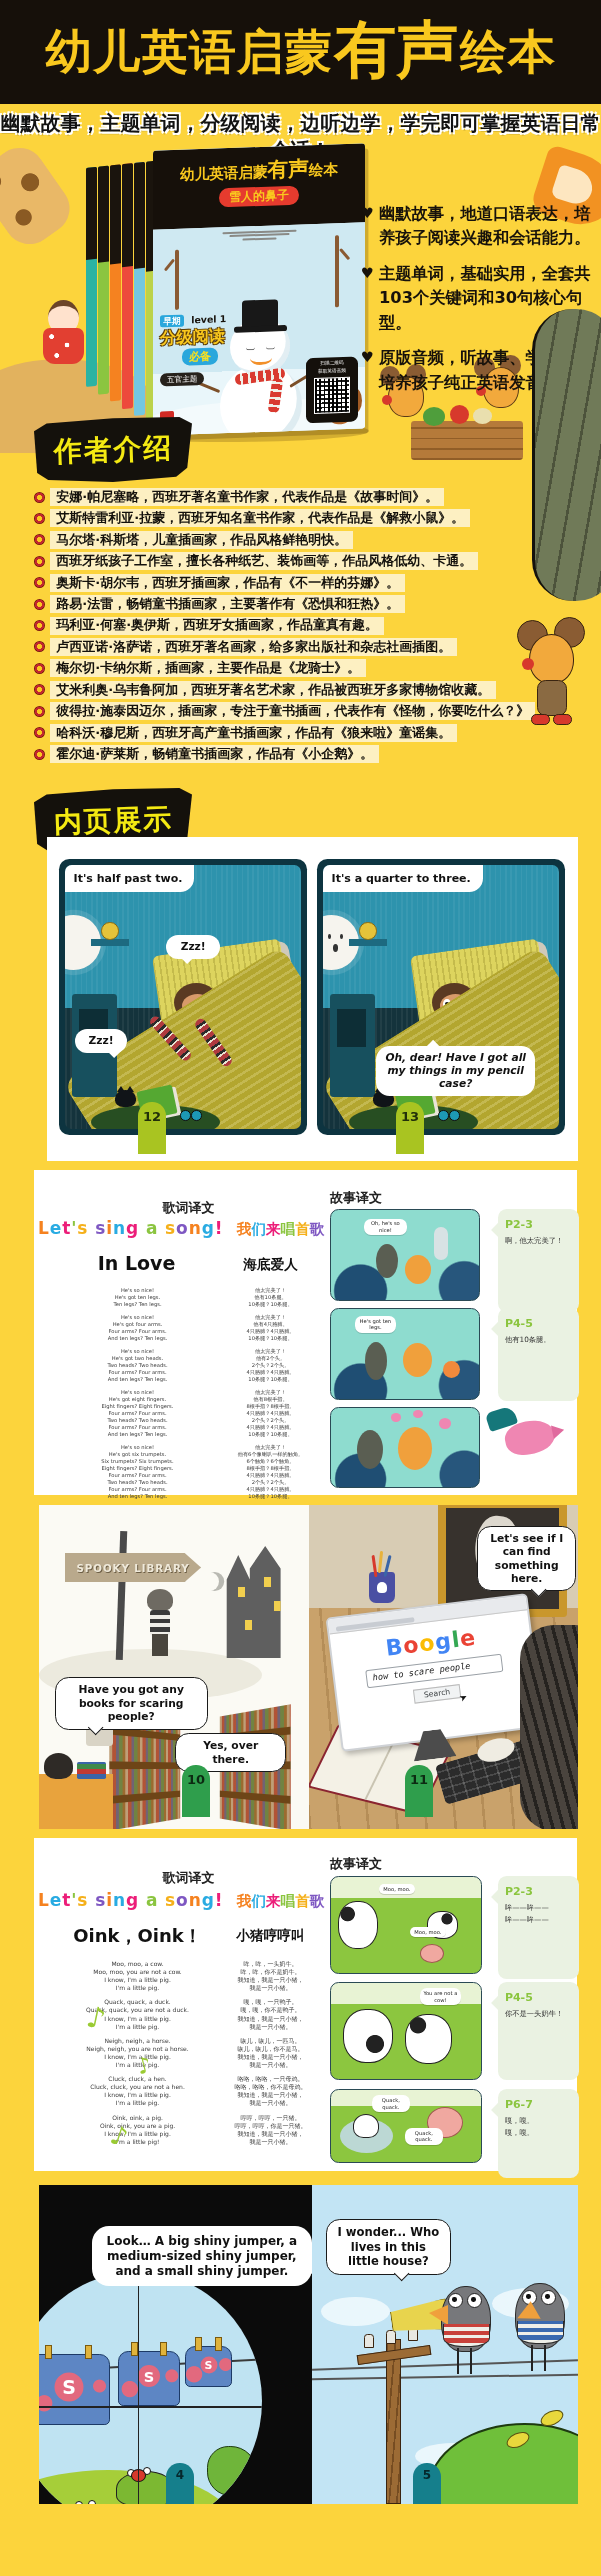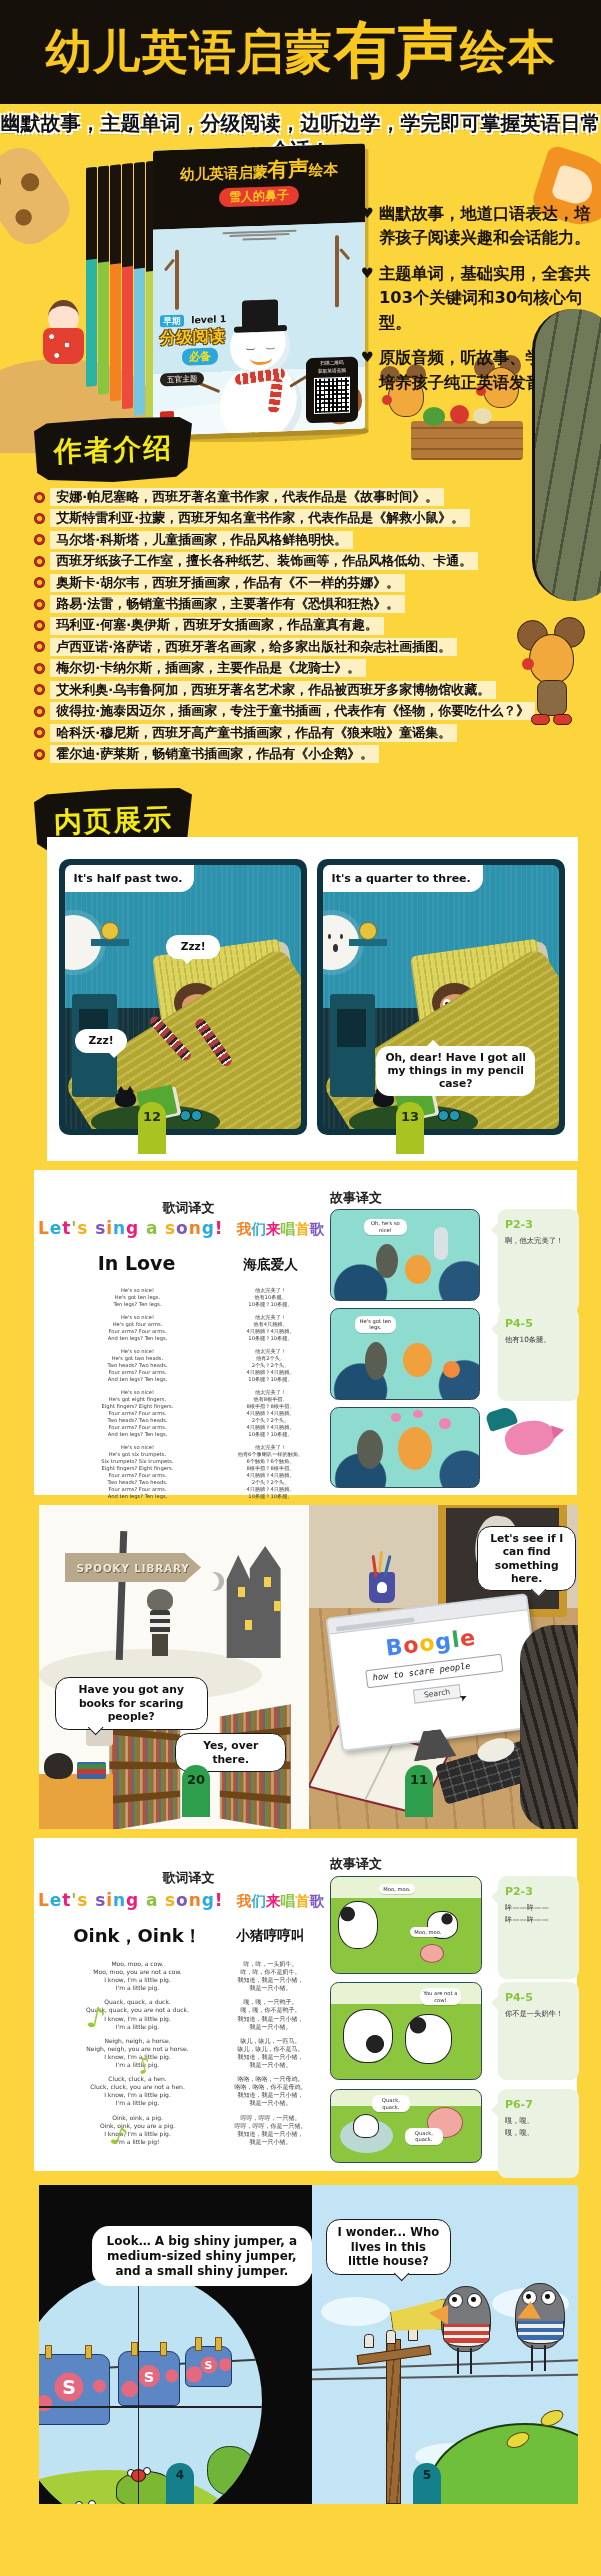--- a/index.html
+++ b/index.html
@@ -521,21 +521,21 @@
         <div class="cat">
             <i style="left:1.7px;"></i>
             <i style="right:1.7px;"></i>
           </div>
         <div class="greenbook"></div>
         <div class="glasses">
             <i style="left:0;"></i>
             <i style="right:0;"></i>
           </div>
         <div class="caption">It's a quarter to three.</div>
-        <div class="bubble" style="left:53px;bottom:33px;width:144px;"><span>Oh, dear! Have I got all my things in my pencil case?</span><span class="tail" style="left:52px;top:-3.4px;"></span></div>
+        <div class="bubble" style="left:53px;bottom:33px;width:144px;font-style:italic;"><span>Oh, dear! Have I got all my things in my pencil case?</span><span class="tail" style="left:52px;top:-3.4px;"></span></div>
       </div>
       <div class="page-tab tab-green1" style="left:79px;bottom:-19px;"><span>13</span></div>
     </div>
   </div>
 
   <div class="card" style="left:34px;top:1170px;width:543px;height:325px;">
     <div class="lyr-header" style="left:0;top:29px;width:309px;text-align:center;">歌词译文</div>
     <div class="sing-row">
       <span class="sing-en"><span style="color: rgb(245, 130, 32);">L</span><span style="color: rgb(41, 171, 226);">e</span><span style="color: rgb(236, 30, 121);">t</span><span style="color: rgb(139, 197, 64);">'</span><span style="color: rgb(245, 176, 26);">s</span><span> </span><span style="color: rgb(126, 87, 194);">s</span><span style="color: rgb(245, 130, 32);">i</span><span style="color: rgb(41, 171, 226);">n</span><span style="color: rgb(236, 30, 121);">g</span><span> </span><span style="color: rgb(139, 197, 64);">a</span><span> </span><span style="color: rgb(245, 176, 26);">s</span><span style="color: rgb(126, 87, 194);">o</span><span style="color: rgb(245, 130, 32);">n</span><span style="color: rgb(41, 171, 226);">g</span><span style="color: rgb(236, 30, 121);">!</span></span>
       <span class="sing-zh"><span style="color: rgb(245, 130, 32);">我</span><span style="color: rgb(41, 171, 226);">们</span><span style="color: rgb(236, 30, 121);">来</span><span style="color: rgb(139, 197, 64);">唱</span><span style="color: rgb(245, 176, 26);">首</span><span style="color: rgb(126, 87, 194);">歌</span><span style="color: rgb(245, 130, 32);">！</span></span>
@@ -682,21 +682,21 @@
       <div class="shelf-r"></div>
       <div class="librarian">
           <span class="bun"></span>
           <span class="body"></span>
         </div>
       <div class="desk"></div>
       <div class="boy2-hair"></div>
       <div class="bookstack"></div>
       <div class="bubble outlined" style="left:15.5px;top:172px;width:136px;"><span>Have you got any books for scaring people?</span><span class="tail" style="left:34px;bottom:-5.2px;border-right:1.7px solid #1a1a1a;border-bottom:1.7px solid #1a1a1a;"></span></div>
       <div class="bubble outlined" style="left:136px;top:228px;width:94px;"><span>Yes, over there.</span><span class="tail" style="left:17px;bottom:-5.2px;border-right:1.7px solid #1a1a1a;border-bottom:1.7px solid #1a1a1a;"></span></div>
-      <div class="page-tab tab-green2" style="left:143px;bottom:12px;"><span>20</span></div>
+      <div class="page-tab tab-green2" style="left:143px;bottom:12px;"><span>10</span></div>
     </div>
     <div class="lib-right">
       <div class="wood"></div>
       <div class="frame">
           <span class="ghosty"></span>
         </div>
       <div class="skullcup">
           <i></i>
         </div>
       <span class="pencil" style="left:64px;top:50px;background:#d7392c;transform:rotate(-8deg);"></span>

